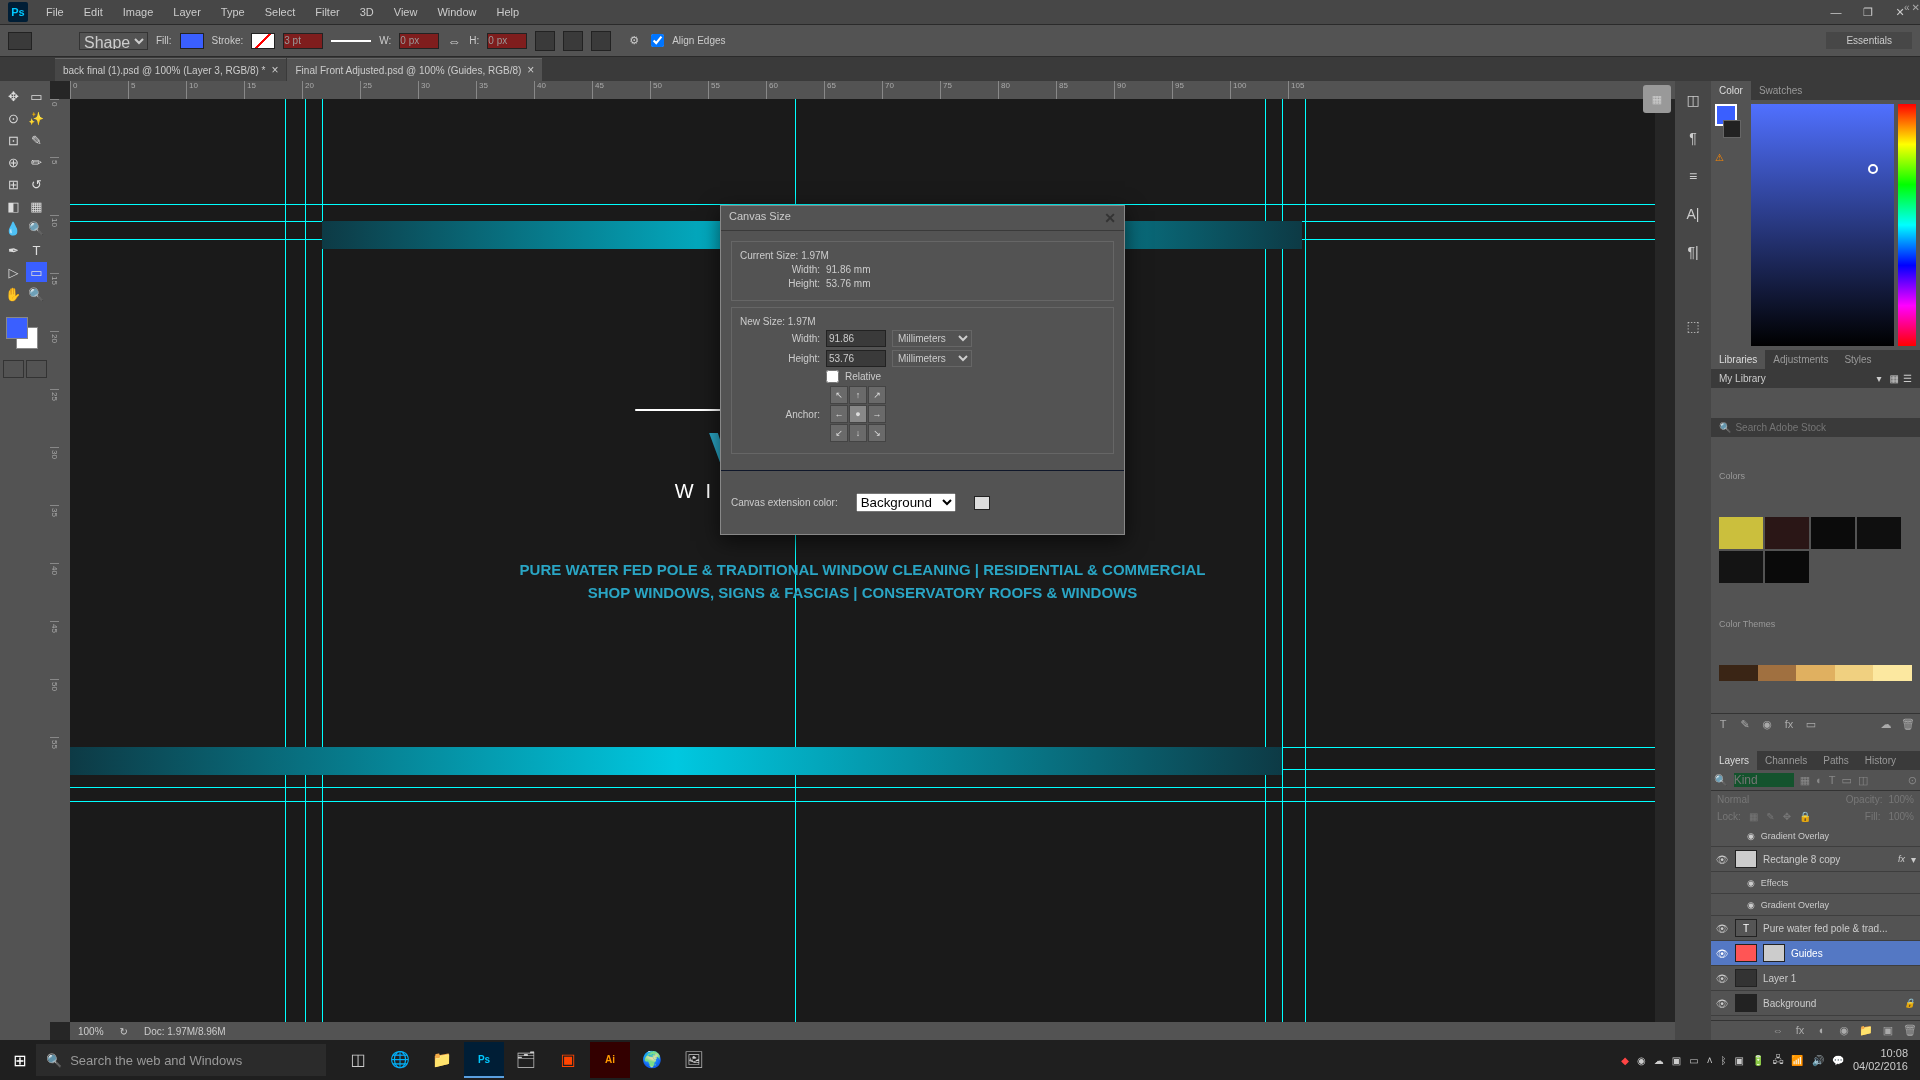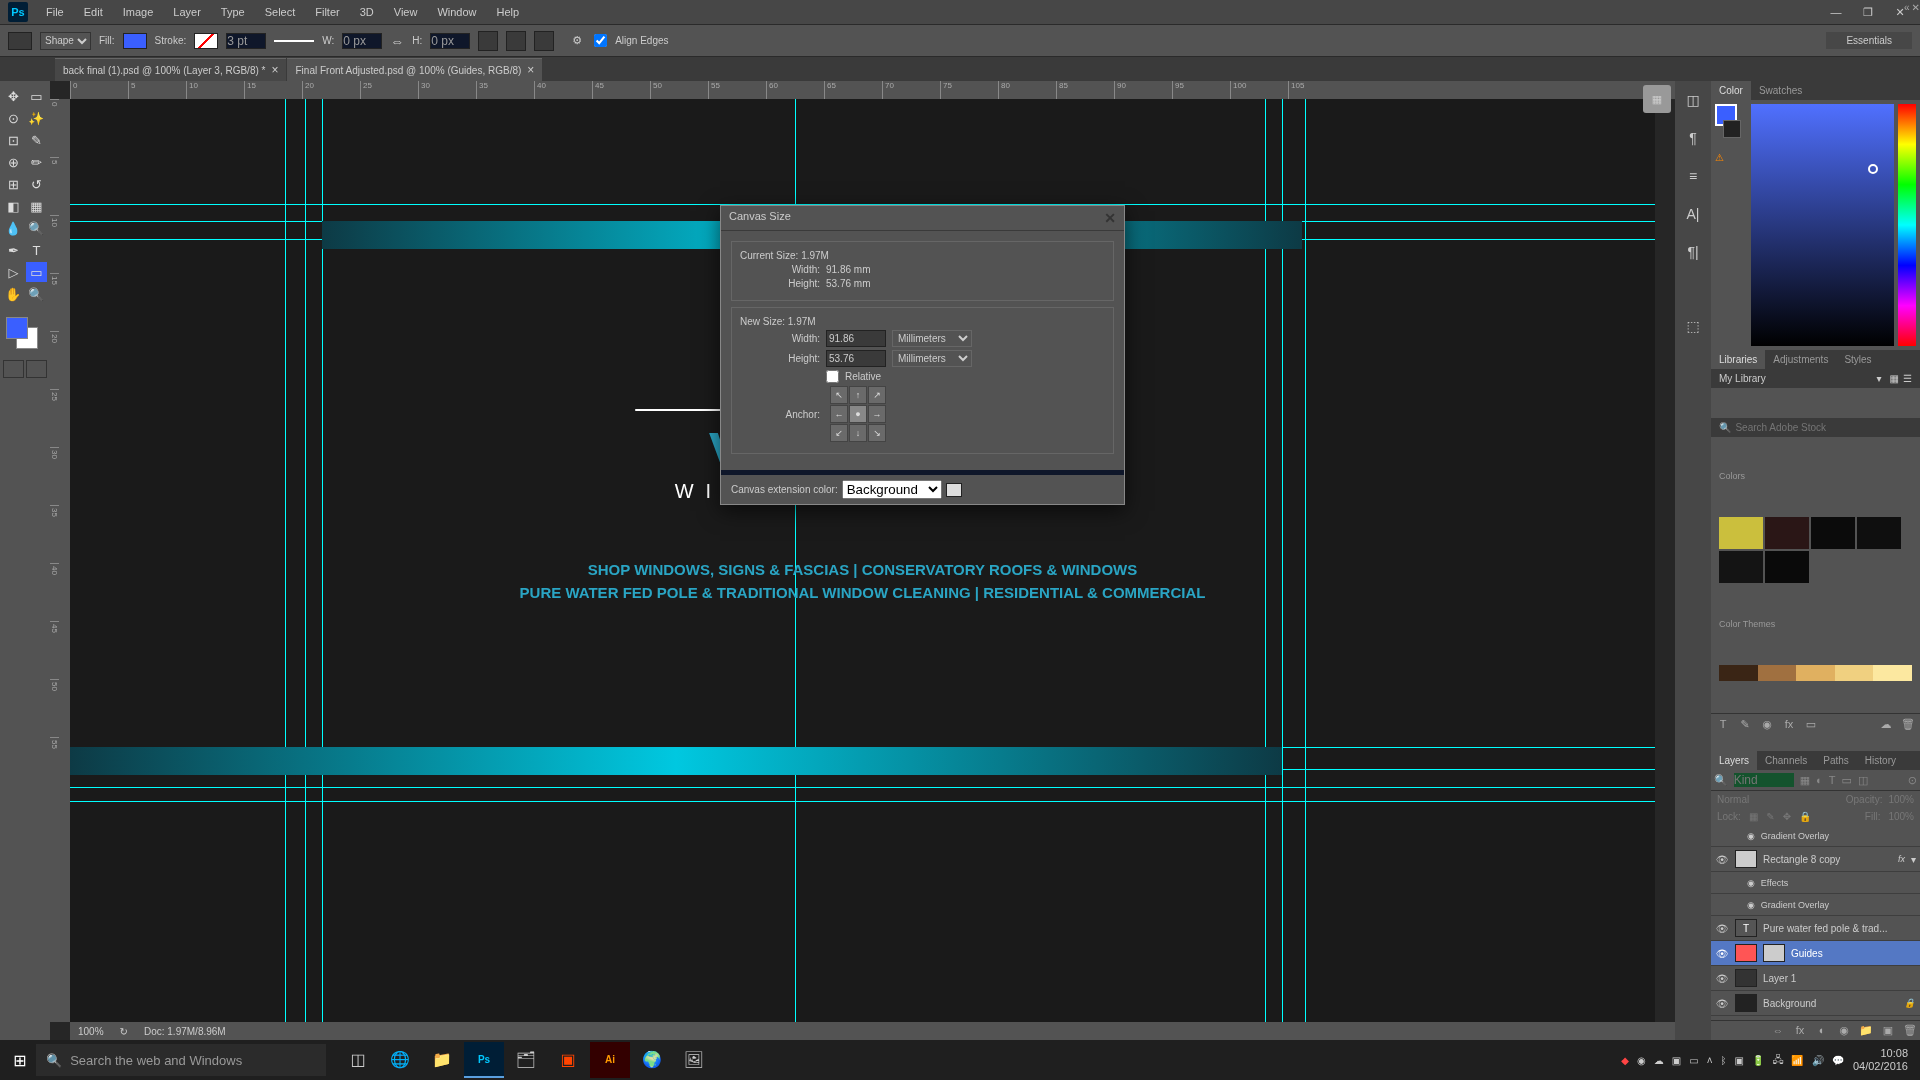--- a/index.html
+++ b/index.html
@@ -8,26 +8,26 @@
 
 .menubar { background: #474747; height: 25px; display: flex; align-items: center; padding: 0 8px; border-bottom: 1px solid #2a2a2a; }
 .menubar .ps-logo { width: 20px; height: 20px; background: #001e36; color: #00c8ff; display: flex; align-items: center; justify-content: center; font-weight: bold; font-size: 11px; border-radius: 2px; margin-right: 8px; }
 .menubar .menu-item { padding: 4px 10px; cursor: pointer; }
 .menubar .window-controls { margin-left: auto; display: flex; gap: 8px; }
 .menubar .window-controls span { width: 24px; text-align: center; cursor: pointer; }
 
 
 .optionsbar { background: #535353; height: 32px; display: flex; align-items: center; padding: 0 8px; gap: 8px; border-bottom: 1px solid #2a2a2a; }
 .optionsbar .tool-icon { width: 24px; height: 18px; background: #3a3a3a; border: 1px solid #222; }
-.optionsbar select { background: #535353; color: #ccc; border: 1px solid #333; font-size: 10px; height: 18px; }
+.optionsbar select { background: #535353; color: #ccc; border: 1px solid #333; font-size: 16px; height: 18px; margin-left: 39px; }
 .optionsbar .label { font-size: 10px; color: #ccc; }
 .optionsbar .swatch { width: 24px; height: 16px; border: 1px solid #222; }
 .optionsbar .fill-swatch { background: #3a5fff; }
 .optionsbar .stroke-swatch { background: linear-gradient(135deg, #fff 45%, #f00 45%, #f00 55%, #fff 55%); }
-.optionsbar input[type=text] { width: 40px; background: #0f172a; color: #999; border: 1px solid #222; font-size: 12px; height: 16px; }
+.optionsbar input[type=text] { width: 40px; background: #7f1d1d; color: #999; border: 1px solid #222; font-size: 10px; height: 16px; }
 .optionsbar .icon-btn { width: 20px; height: 20px; background: #3a3a3a; border: 1px solid #222; }
 .optionsbar .checkbox { margin-left: 4px; }
 .optionsbar .workspace { margin-left: auto; background: #474747; padding: 3px 20px; font-size: 10px; }
 
 
 .doctabs { background: #3a3a3a; height: 24px; display: flex; align-items: flex-end; padding-left: 55px; }
 .doctab { background: #474747; padding: 4px 8px; font-size: 10px; border-top: 1px solid #666; margin-right: 1px; display: flex; align-items: center; gap: 6px; }
 .doctab.active { background: #535353; }
 .doctab .close { font-size: 12px; cursor: pointer; }
 
@@ -124,21 +124,21 @@
 .dialog-form .group { border: 1px solid #666; padding: 8px; margin-bottom: 6px; }
 .dialog-form .row { display: flex; align-items: center; margin: 3px 0; gap: 6px; }
 .dialog-form .row label { width: 80px; text-align: right; }
 .dialog-form input[type=text] { width: 60px; background: #3a3a3a; color: #ccc; border: 1px solid #222; font-size: 10px; padding: 2px; }
 .dialog-form select { background: #535353; color: #ccc; border: 1px solid #666; font-size: 10px; padding: 1px; width: 80px; }
 .anchor-grid { display: inline-grid; grid-template-columns: repeat(3, 18px); grid-template-rows: repeat(3, 18px); gap: 1px; margin-left: 4px; }
 .anchor-grid div { background: #6a6a6a; border: 1px solid #444; display: flex; align-items: center; justify-content: center; font-size: 9px; color: #ddd; }
 .anchor-grid .center { background: #888; }
 .dialog-buttons { display: flex; flex-direction: column; gap: 6px; }
 .dialog-buttons button { width: 60px; height: 24px; background: #535353; color: #ccc; border: 1px solid #888; border-radius: 12px; font-size: 11px; cursor: pointer; }
-.ext-color-row { padding: 5px 10px; display: flex; align-items: center; gap: 4px; font-size: 10px; border-top: 5px solid #0f172a; }
+.ext-color-row { padding: 22px 10px; display: flex; align-items: center; gap: 18px; font-size: 10px; border-top: 1px solid #0f172a; }
 .ext-color-row .sw { width: 16px; height: 14px; background: #ddd; border: 1px solid #222; }
 
 
 .taskbar { position: absolute; bottom: 0; left: 0; right: 0; height: 40px; background: #1f1f1f; display: flex; align-items: center; padding: 0 4px; }
 .taskbar .start { width: 32px; height: 32px; display: flex; align-items: center; justify-content: center; color: #fff; font-size: 16px; }
 .taskbar .search { display: flex; align-items: center; background: #2b2b2b; height: 32px; width: 290px; padding: 0 10px; color: #999; gap: 8px; font-size: 13px;}
 .taskbar .task-icons { display: flex; gap: 2px; margin-left: 12px; }
 .taskbar .task-icons div { width: 40px; height: 36px; display: flex; align-items: center; justify-content: center; font-size: 16px; border-bottom: 2px solid transparent; }
 .taskbar .task-icons div.active { border-bottom-color: #5aa0e0; background: #333; }
 .taskbar .tray { margin-left: auto; display: flex; align-items: center; gap: 8px; color: #ccc; font-size: 10px; padding-right: 8px; }
@@ -319,22 +319,22 @@
 
       <div class="cyan-bar" style="top:122px;left:252px;width:980px"></div>
       <div class="cyan-bar" style="top:648px;left:0;width:1212px"></div>
 
       <div class="logo-area">
         <div class="logo-line"></div>
         <div class="logo-text"><span class="logo-v">VIEW</span><span class="logo-p">POINT</span></div>
         <div class="logo-sub">WINDOW CLEANING</div>
       </div>
       <div class="tagline">
-        <div>SHOP WINDOWS, SIGNS &amp; FASCIAS | CONSERVATORY ROOFS &amp; WINDOWS</div>
-          <div>PURE WATER FED POLE &amp; TRADITIONAL WINDOW CLEANING | RESIDENTIAL &amp; COMMERCIAL</div>
+        <div>PURE WATER FED POLE &amp; TRADITIONAL WINDOW CLEANING | RESIDENTIAL &amp; COMMERCIAL</div>
+          <div>SHOP WINDOWS, SIGNS &amp; FASCIAS | CONSERVATORY ROOFS &amp; WINDOWS</div>
       </div>
     </div>
     <div class="status-bar">
       <span>100%</span>
       <span>↻</span>
       <span>Doc: 1.97M/8.96M</span>
       <span style="flex:1"></span>
     </div>
     <div style="position:absolute;top:4px;right:4px;width:28px;height:28px;background:#999;border-radius:3px;display:flex;align-items:center;justify-content:center">▦</div>
   </div>

